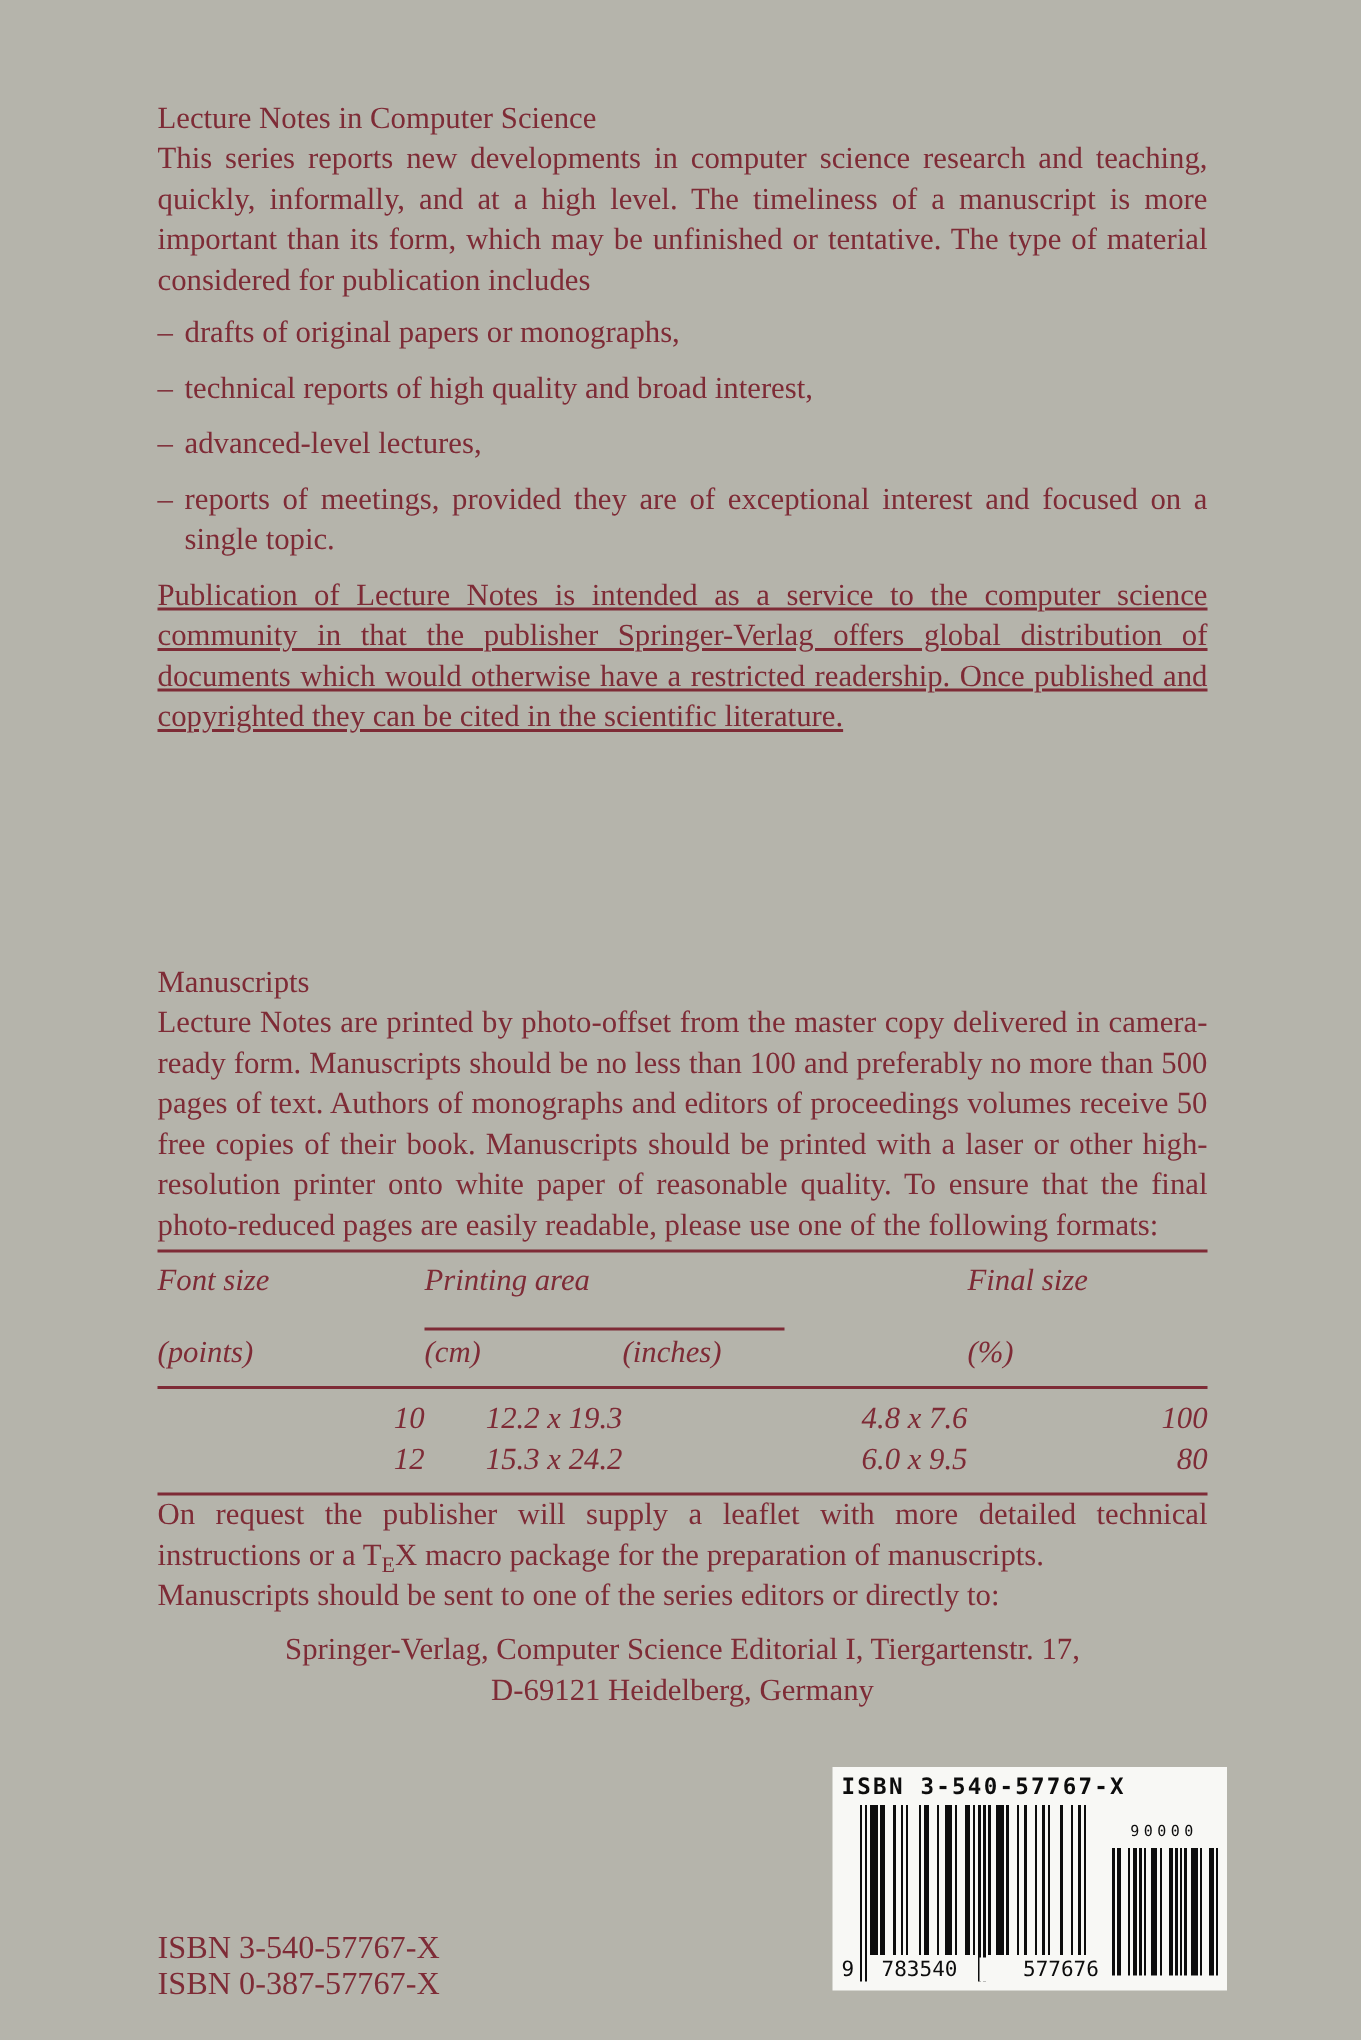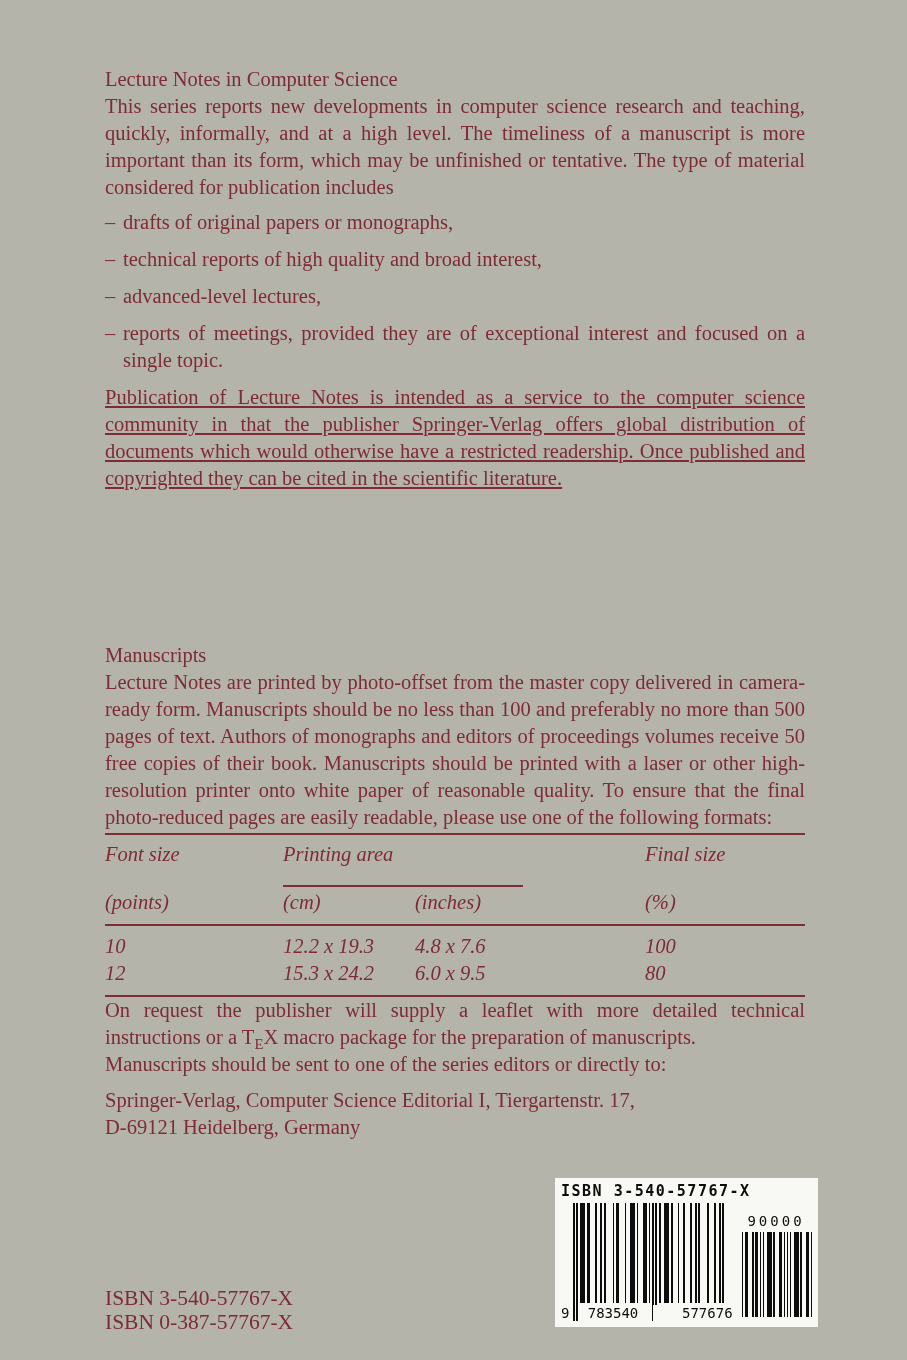--- a/index.html
+++ b/index.html
@@ -49,27 +49,27 @@
   .t-row { display: grid; grid-template-columns: 178px 132px 230px 160px; }
   .t-row-group { display: grid; grid-template-columns: 178px 362px 160px; }
   .t-head { padding: 6px 0 8px; }
   .pa-underline {
     display: inline-block;
     width: 240px;
     border-bottom: 2px solid var(--ink);
     padding-bottom: 17px;
     margin-bottom: 2px;
   }
-  .t-body { border-top: 2px solid var(--ink); padding: 7px 0 8px; }
+  .t-body { border-top: 2px solid var(--ink); padding: 7px 0 8px; text-align: right; }
 
   .para-4 { margin-top: 12px; }
   .para-4 sub { font-size: 0.72em; line-height: 0; }
   .sent-to { margin-top: 7px; }
   .address { margin-top: 9px; }
-  .address p { text-align: left; font-family: Liberation Serif, serif; }
+  .address p { text-align: center; font-family: Liberation Serif, serif; }
 
   
   .barcode-box {
     position: absolute;
     left: 555px; top: 1178px;
     width: 263px; height: 149px;
     background: var(--bc-bg);
     padding: 4px 6px 0 6px;
   }
   .bc-isbn {
@@ -89,21 +89,21 @@
     font-family: "DejaVu Sans Mono", monospace;
     font-size: 14px; line-height: 16px;
     color: var(--bc-ink);
   }
   .dgt-first { left: 0; }
   .dgt-left  { left: 17px; width: 70px; text-align: center; background: var(--bc-bg); }
   .dgt-right { left: 92px; width: 70px; text-align: center; background: var(--bc-bg); padding-left: 29px; }
   .addon { width: 72px; margin-top: 11px; }
   .addon .lbl {
     font-family: "DejaVu Sans Mono", monospace;
-    font-size: 14px; line-height: 15px;
+    font-size: 10px; line-height: 15px;
     letter-spacing: 3px;
     color: var(--bc-ink);
     text-align: center;
     white-space: nowrap;
   }
   .addon svg { display: block; width: 72px; height: 85px; margin-top: 3px; fill: var(--bc-ink); }
 
   .bottom-isbns {
     position: absolute;
     left: 105px; top: 1286px;

